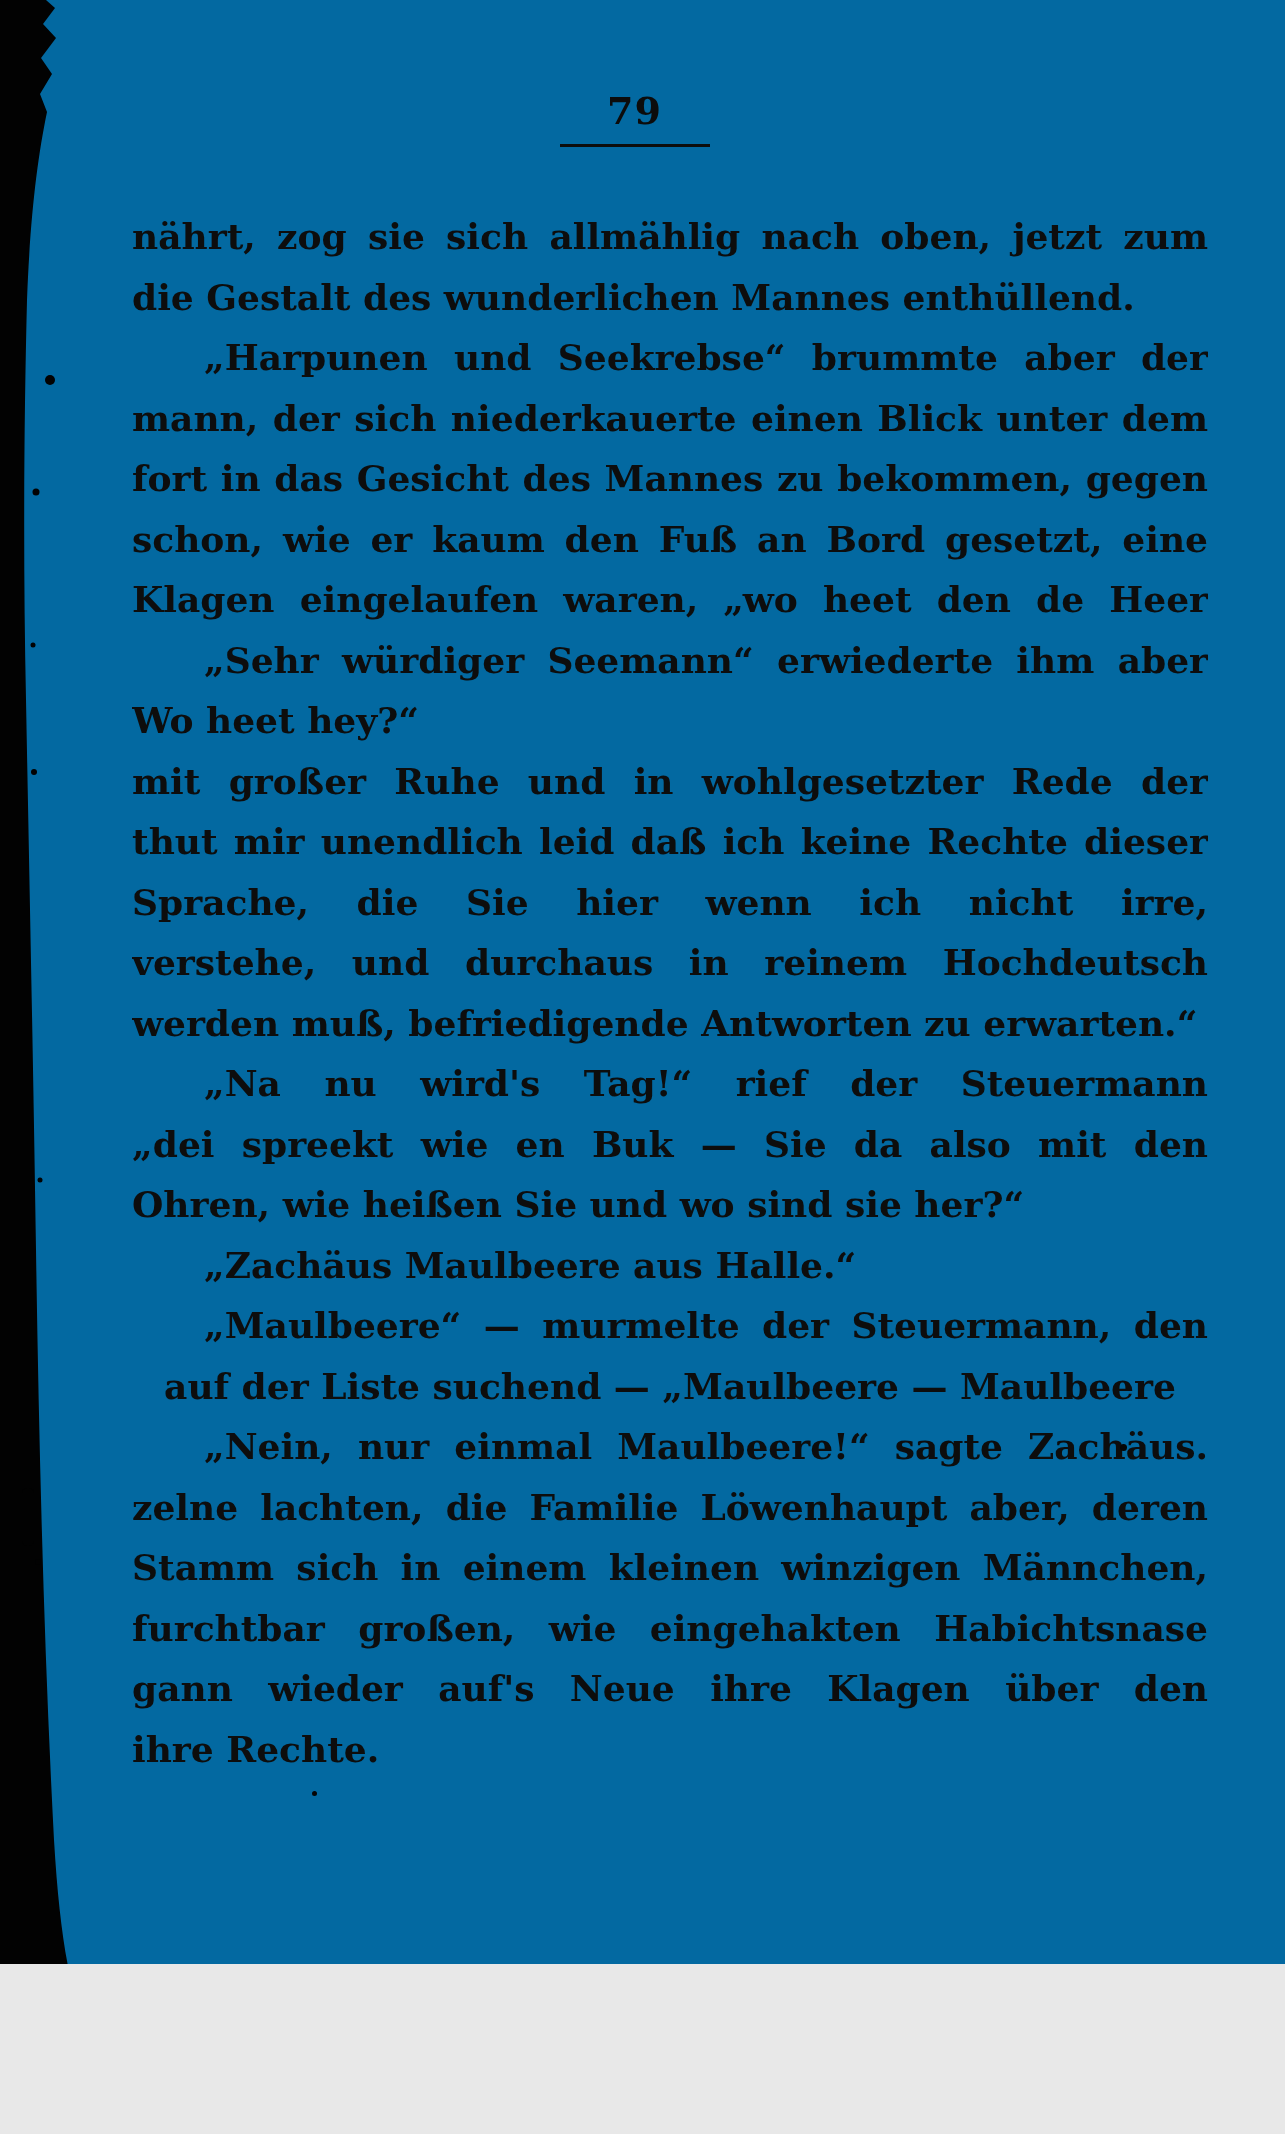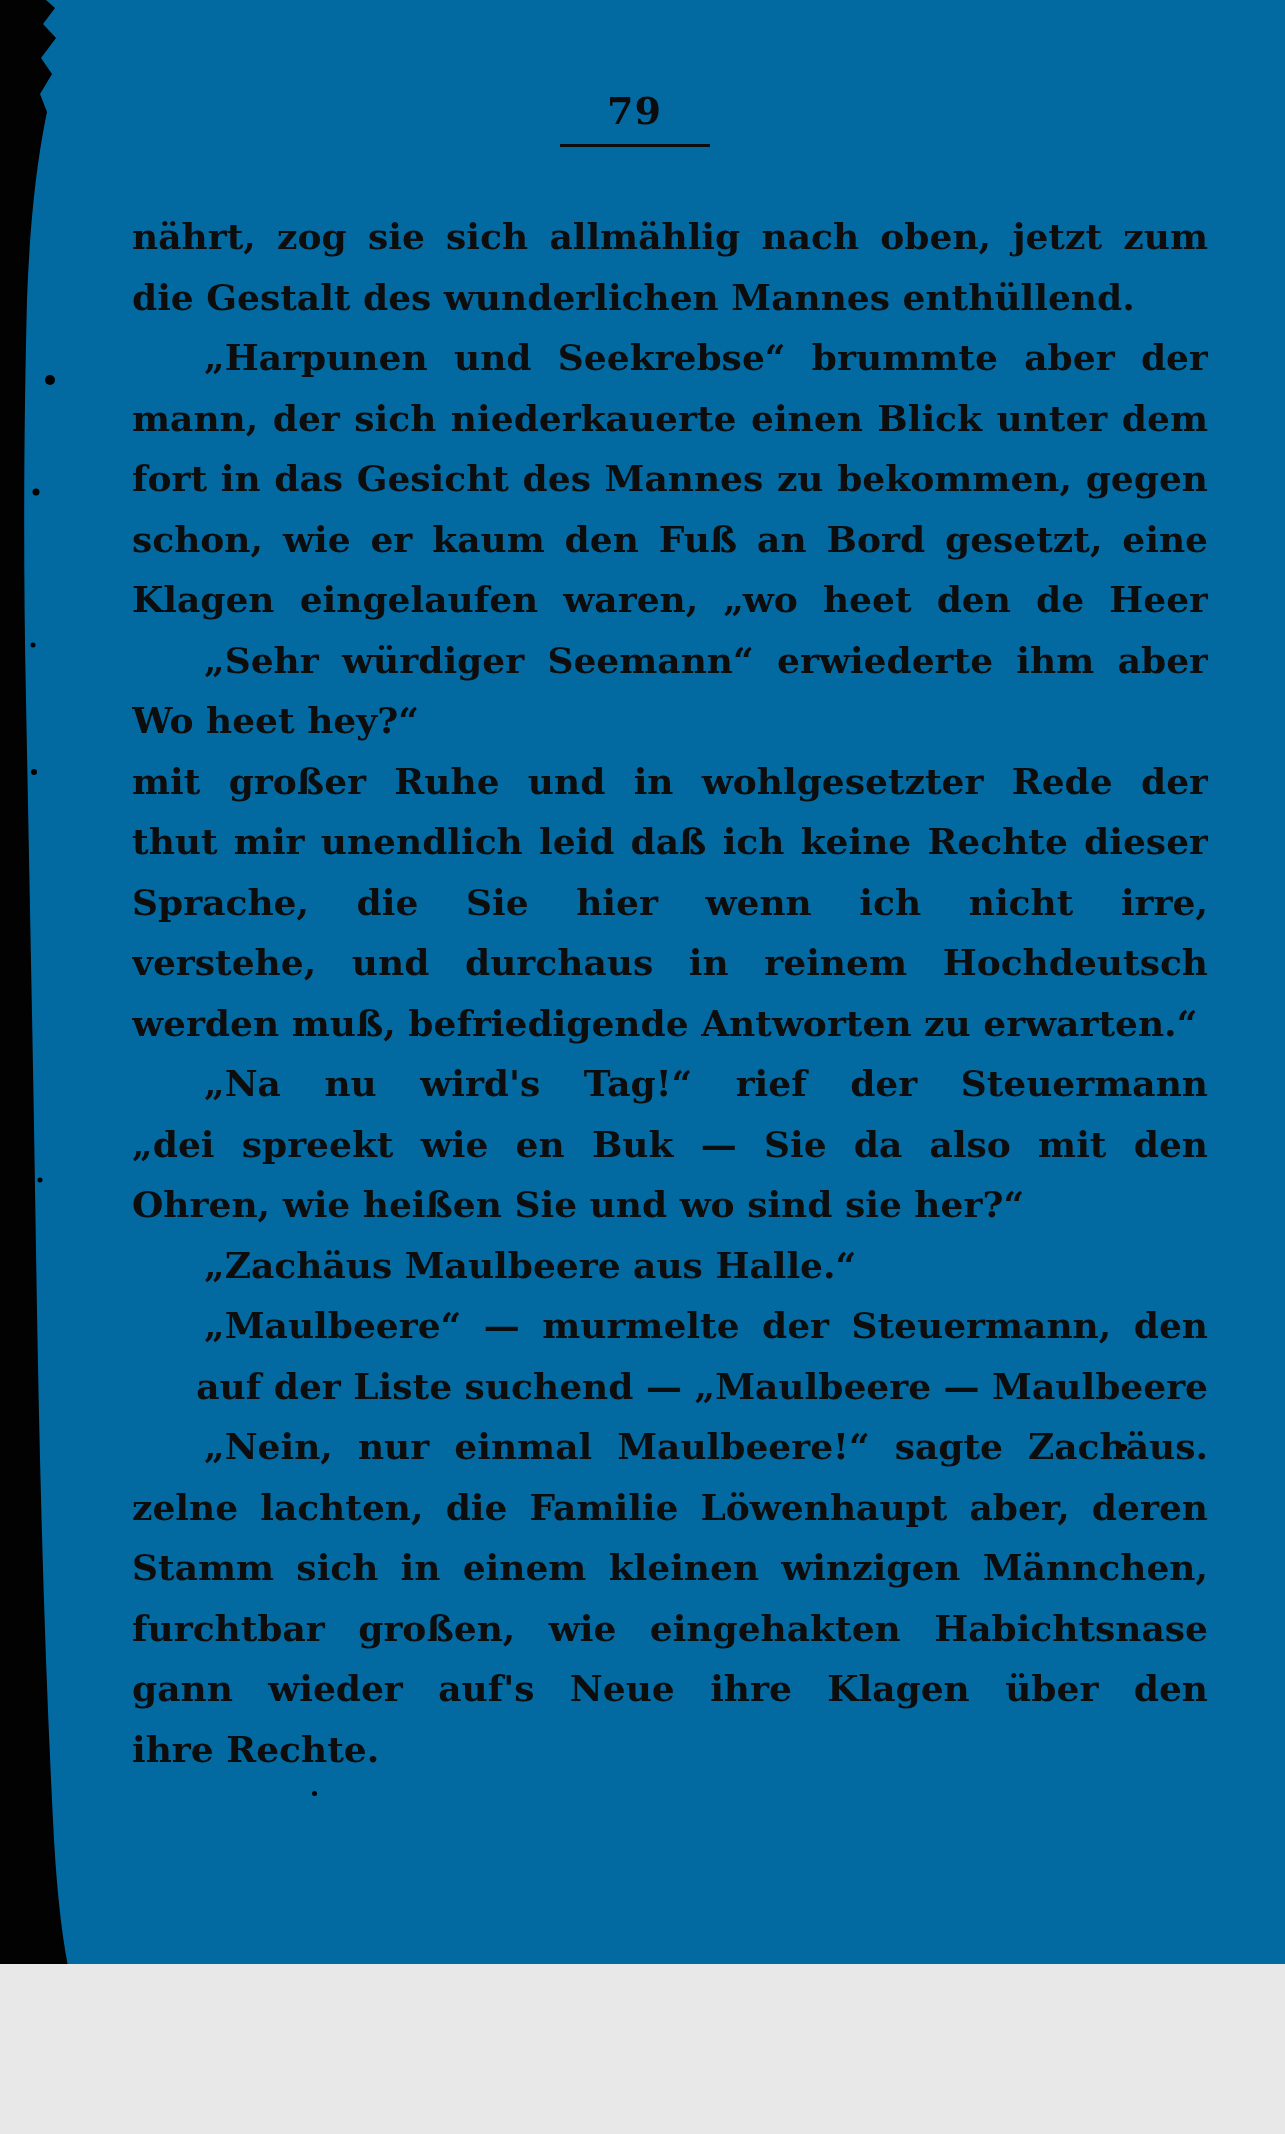--- a/index.html
+++ b/index.html
@@ -38,21 +38,21 @@
   .line{
     height:60.5px;
     line-height:60.5px;
     text-align:justify;
     text-align-last:justify;
     overflow:hidden;
     white-space:nowrap;
   }
   .line{white-space:normal;}
   .line.ind{padding-left:72px;}
-  .line.noj{text-align:right;text-align-last:left;}
+  .line.noj{text-align:center;text-align-last:left;}
   .speck{
     position:absolute;
     background:#050505;
     border-radius:50%;
   }
 </style>
 </head>
 <body>
 
 <div class="page">

